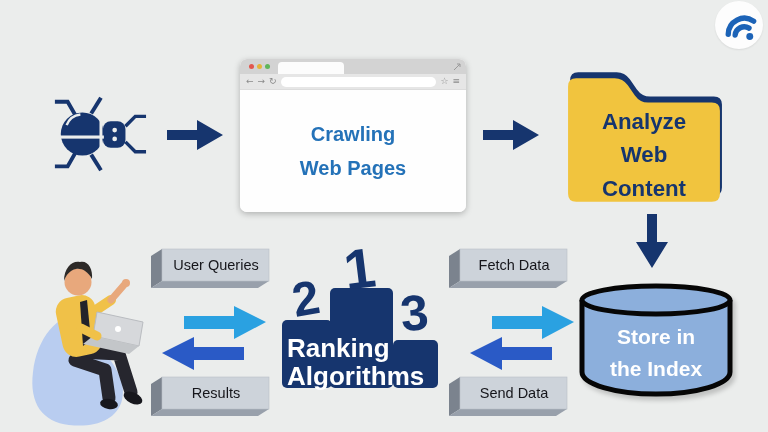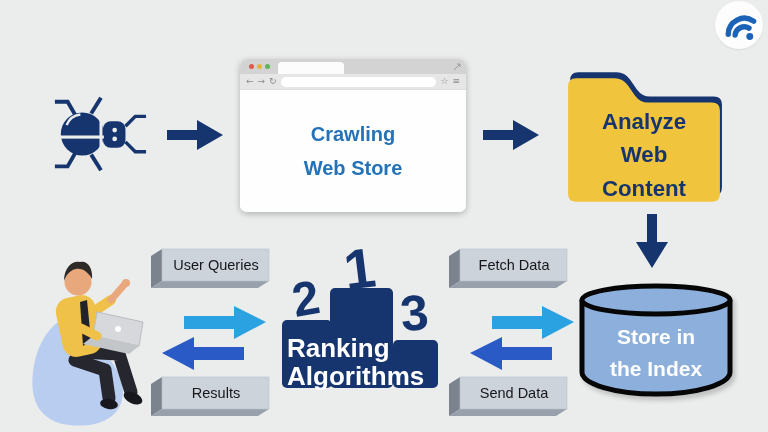--- a/index.html
+++ b/index.html
@@ -91,21 +91,21 @@
     <div class="toolbar">
       <span class="navicon">←</span>
       <span class="navicon">→</span>
       <span class="navicon">↻</span>
       <span class="addressbar"></span>
       <span class="navicon">☆</span>
       <span class="navicon">≡</span>
     </div>
     <div class="bcontent">
       <div class="bline">Crawling</div>
-      <div class="bline">Web Store</div>
+      <div class="bline">Web Pages</div>
     </div>
   </div>
 
   <svg class="abs" style="left:483px;top:116px" width="58" height="38" viewBox="0 0 58 38">
     <polygon points="0,14 30,14 30,4 56,19 30,34 30,24 0,24" fill="#16356e"></polygon>
   </svg>
 
   <svg class="abs" style="left:562px;top:66px" width="164" height="142" viewBox="0 0 162 140">
     <path d="M 6,126 L 6,20 Q 6,12 14,12 L 52,12 Q 60,12 65,19 L 72,29 Q 77,36 85,36 L 148,36 Q 156,36 156,44 L 156,126 Q 156,134 148,134 L 14,134 Q 6,134 6,126 Z" fill="#16356e" transform="translate(2,-6)"></path>
     <path d="M 6,126 L 6,20 Q 6,12 14,12 L 52,12 Q 60,12 65,19 L 72,29 Q 77,36 85,36 L 148,36 Q 156,36 156,44 L 156,126 Q 156,134 148,134 L 14,134 Q 6,134 6,126 Z" fill="#f1c43e"></path>

